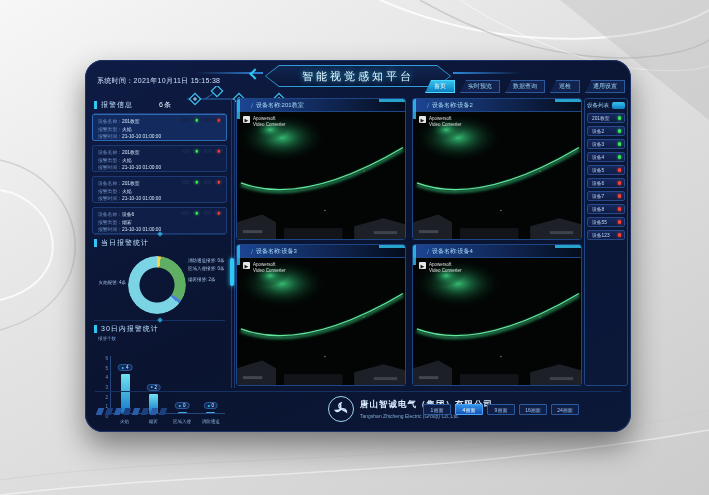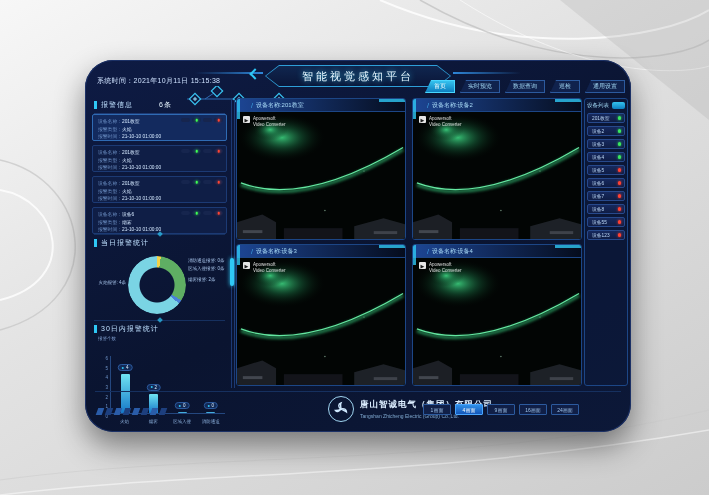--- a/index.html
+++ b/index.html
@@ -4,21 +4,21 @@
 <style>
   *{box-sizing:border-box;margin:0;padding:0;}
   html,body{width:709px;height:495px;}
   body{position:relative;overflow:hidden;font-family:"Liberation Sans",sans-serif;
        background:linear-gradient(150deg,#f7f7f7 0%,#e3e3e3 40%,#cccccc 100%);}
   .bg-decor{position:absolute;inset:0;pointer-events:none;}
 
   
   .dashboard{position:absolute;left:85px;top:60px;width:546px;height:372px;
     background:linear-gradient(155deg,#0e1b44 0%,#0a1430 55%,#0c1838 100%);
-    border-radius:28px;overflow:hidden;
+    border-radius:18px;overflow:hidden;
     box-shadow:0 14px 30px rgba(0,0,0,.45), inset 0 0 0 1px #1c3166;}
 
   
   .hdr-time{position:absolute;left:12px;top:16px;font-size:7px;color:#cfe2ff;letter-spacing:.3px;}
   .hdr-line{position:absolute;height:2px;background:linear-gradient(90deg,transparent,#2e86d8);top:12px;}
   .hl-l{left:110px;width:68px;}
   .hl-r{right:110px;width:68px;transform:scaleX(-1);}
   .title-frame{position:absolute;left:180px;top:5px;width:186px;height:22px;
     background:#2e9fd8;clip-path:polygon(14px 0,calc(100% - 14px) 0,100% 50%,calc(100% - 14px) 100%,14px 100%,0 50%);}
   .title-frame-inner{position:absolute;inset:1px;background:linear-gradient(180deg,#10264f,#0a1638);

